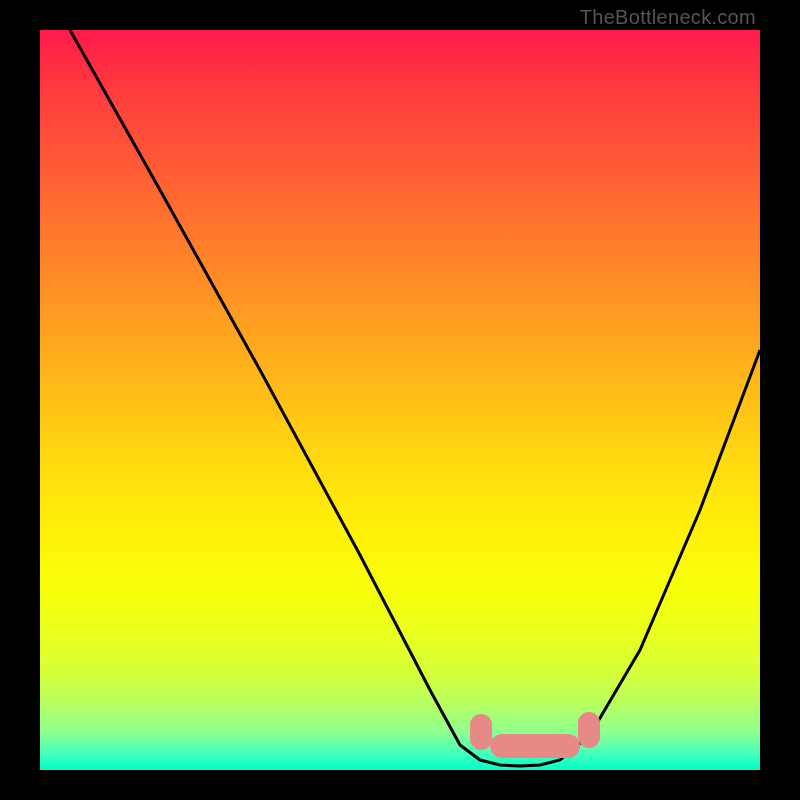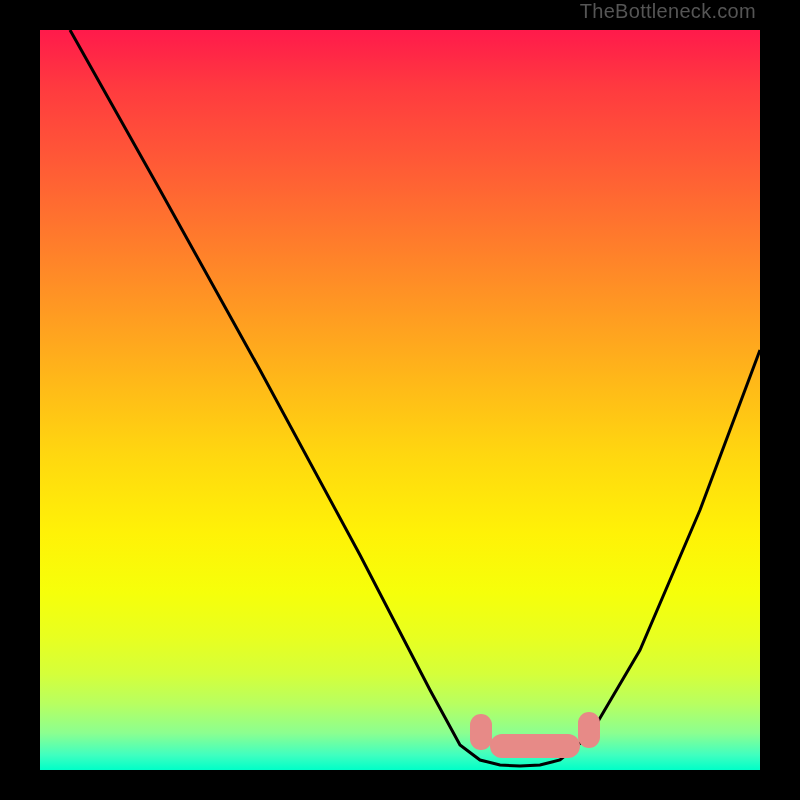--- a/index.html
+++ b/index.html
@@ -37,21 +37,21 @@
       #d5ff3a 87%,
       #b8ff60 91%,
       #8cff90 95%,
       #3fffc0 98%,
       #00ffc8 100%
     );
     overflow: hidden;
   }
   .watermark {
     position: absolute;
-    top: 0;
+    top: 6px;
     right: 44px;
     color: #555;
     font-size: 20px;
     font-weight: 500;
     letter-spacing: 0.3px;
     user-select: none;
     white-space: nowrap;
   }
   svg.curve {
     position: absolute;

